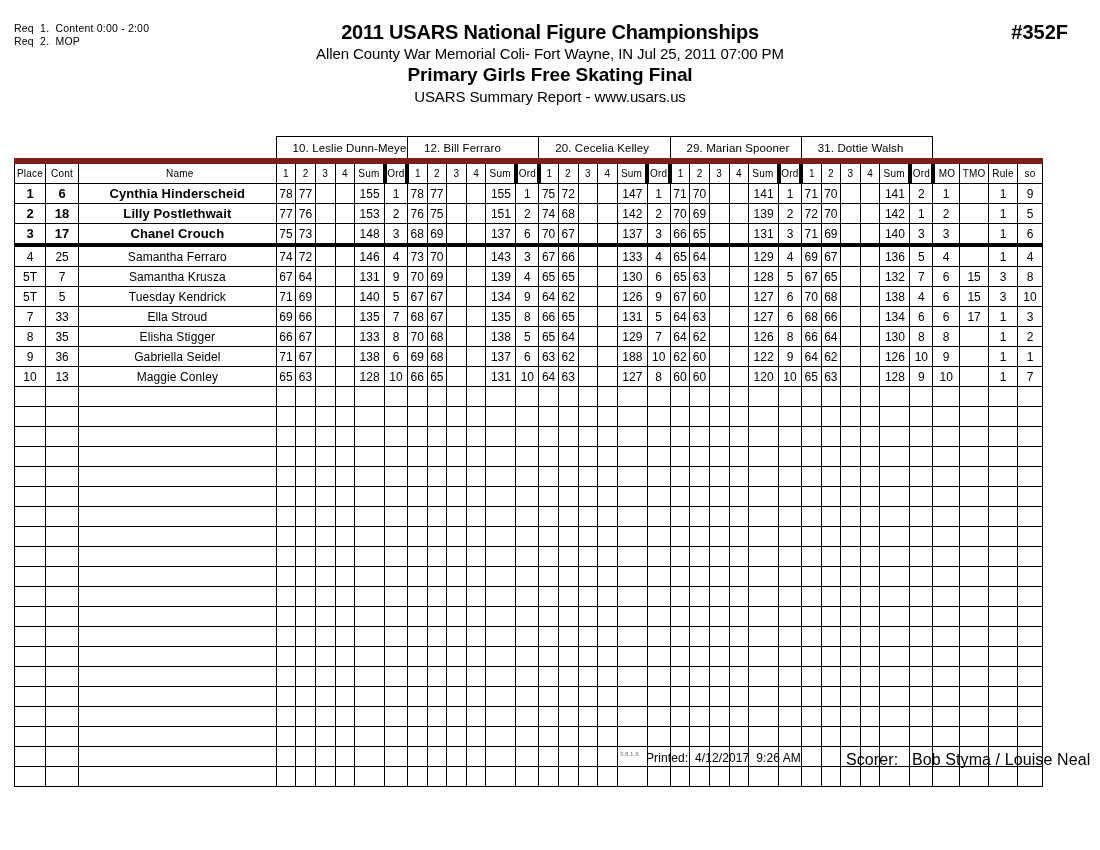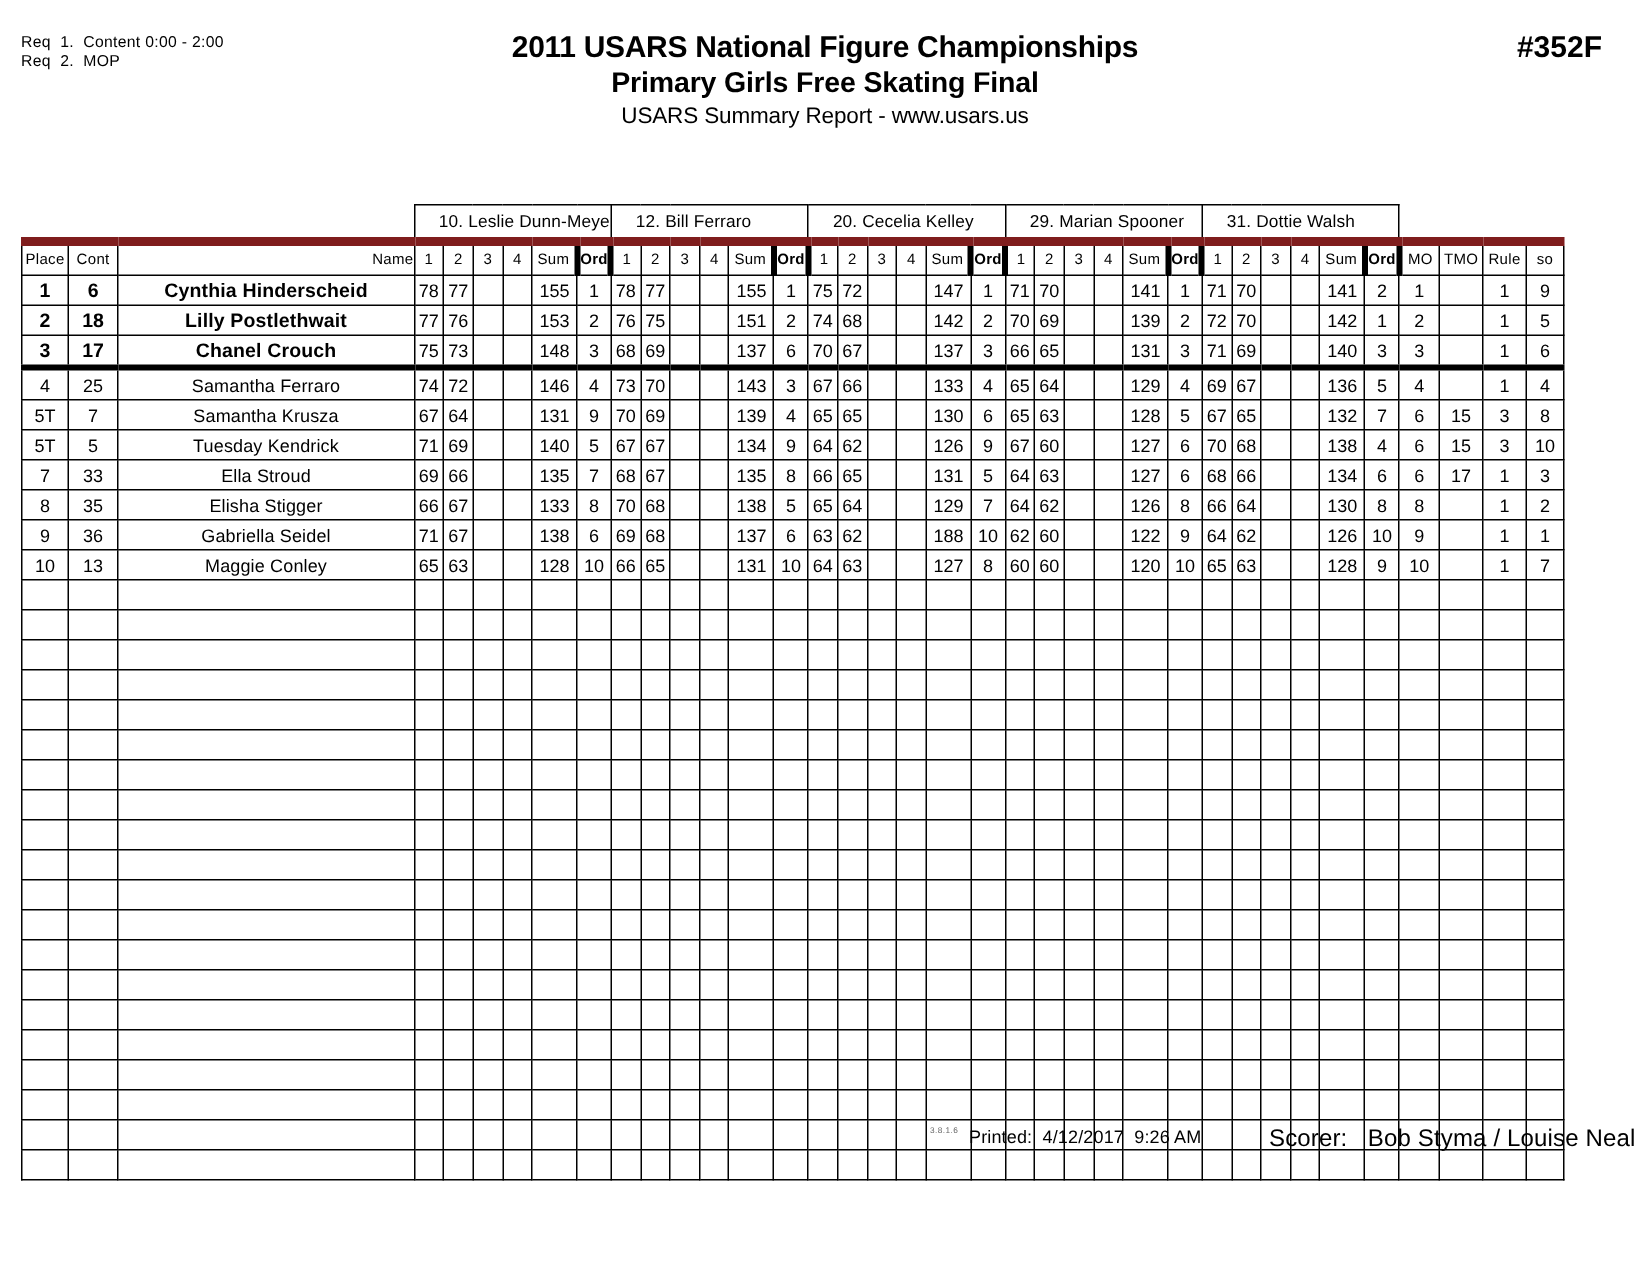--- a/index.html
+++ b/index.html
@@ -106,25 +106,25 @@
   }
   tr.judgeband td.gap { border: none; }
 
   
   tr.colhead td {
     font-size: 10px;
     letter-spacing: 0.2px;
     border-top: 6px solid #7f1d1d;
   }
   tr.colhead td.lbl {
-    text-align: right;
+    text-align: center;
     padding-left: 5px;
   }
   tr.colhead td.ord {
-    font-weight: bold;
+    font-weight: normal;
     font-size: 10px;
   }
 
   
   .tl { border-left: 4px solid #000 !important; }
   .tr2 { border-right: 4px solid #000 !important; }
 
   td.ordcell {
     font-weight: bold;
     font-size: 12px;
@@ -182,20 +182,21 @@
 </head>
 <body>
 
 <div id="req-block">
   <div>Req  1.  Content 0:00 - 2:00</div>
   <div>Req  2.  MOP</div>
 </div>
 
 <div id="title-block">
   <div id="title-main">2011 USARS National Figure Championships</div>
+  <div id="title-venue">Allen County War Memorial Coli- Fort Wayne, IN  Jul 25, 2011  07:00 PM</div>
   <div id="title-event">Primary Girls Free Skating Final</div>
   <div id="title-report">USARS Summary Report - www.usars.us</div>
 </div>
 
 <div id="event-number">#352F</div>
 
 <div id="sheet">
   <table class="grid">
     <colgroup id="cols">
         <col style="width: 30px;">

